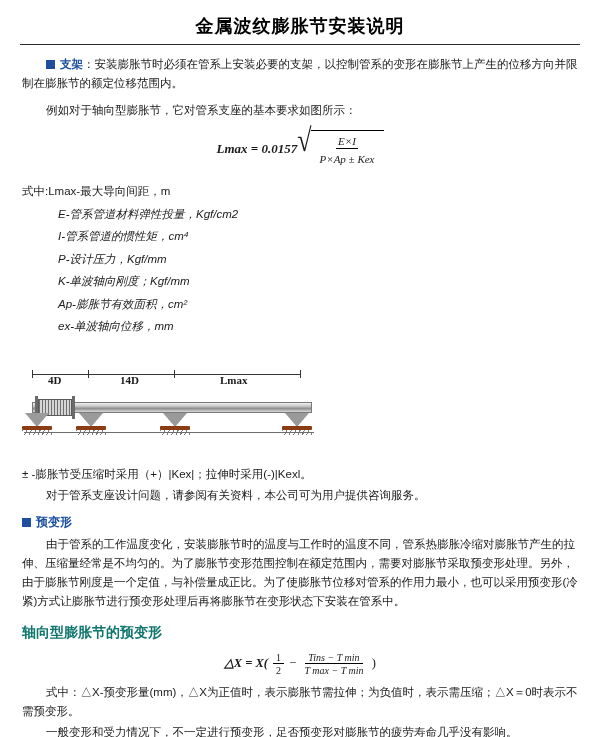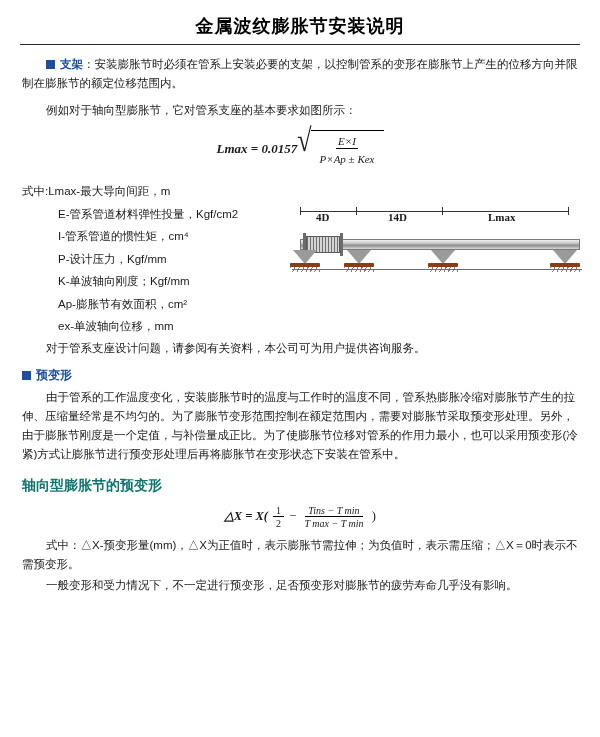--- a/index.html
+++ b/index.html
@@ -113,24 +113,26 @@
     padding: 1px 2px 0 2px;
   }
   .defs {
     margin-top: 6px;
   }
   .defs .d {
     margin: 0 0 3.5px 0;
   }
   .d-ind {
     padding-left: 36px;
+    font-style: italic;
   }
   .layout-two {
     display: flex;
     align-items: flex-start;
+    flex-direction: column;
   }
   .col-left {
     width: 268px;
     flex: none;
   }
   .col-right {
     flex: 1;
     position: relative;
     padding-top: 16px;
   }
@@ -354,20 +356,21 @@
                 <div class="base"></div>
                 <div class="hatch"></div>
             </div>
             <div class="ground"></div>
           </div>
 
         </div>
       </div>
     </div>
 
+    <p class="d">± -膨胀节受压缩时采用（+）|Kex|；拉伸时采用(-)|Kexl。</p>
     <p class="indent2">对于管系支座设计问题，请参阅有关资料，本公司可为用户提供咨询服务。</p>
 
     <p class="sp-top">
       <span class="sq"></span><span class="sec-blue">预变形</span>
     </p>
     <p class="indent2">由于管系的工作温度变化，安装膨胀节时的温度与工作时的温度不同，管系热膨胀冷缩对膨胀节产生的拉伸、压缩量经常是不均匀的。为了膨胀节变形范围控制在额定范围内，需要对膨胀节采取预变形处理。另外，由于膨胀节刚度是一个定值，与补偿量成正比。为了使膨胀节位移对管系的作用力最小，也可以采用预变形(冷紧)方式让膨胀节进行预变形处理后再将膨胀节在变形状态下安装在管系中。</p>
 
     <p class="sub-blue">轴向型膨胀节的预变形</p>
 
     <div class="fml-center">

